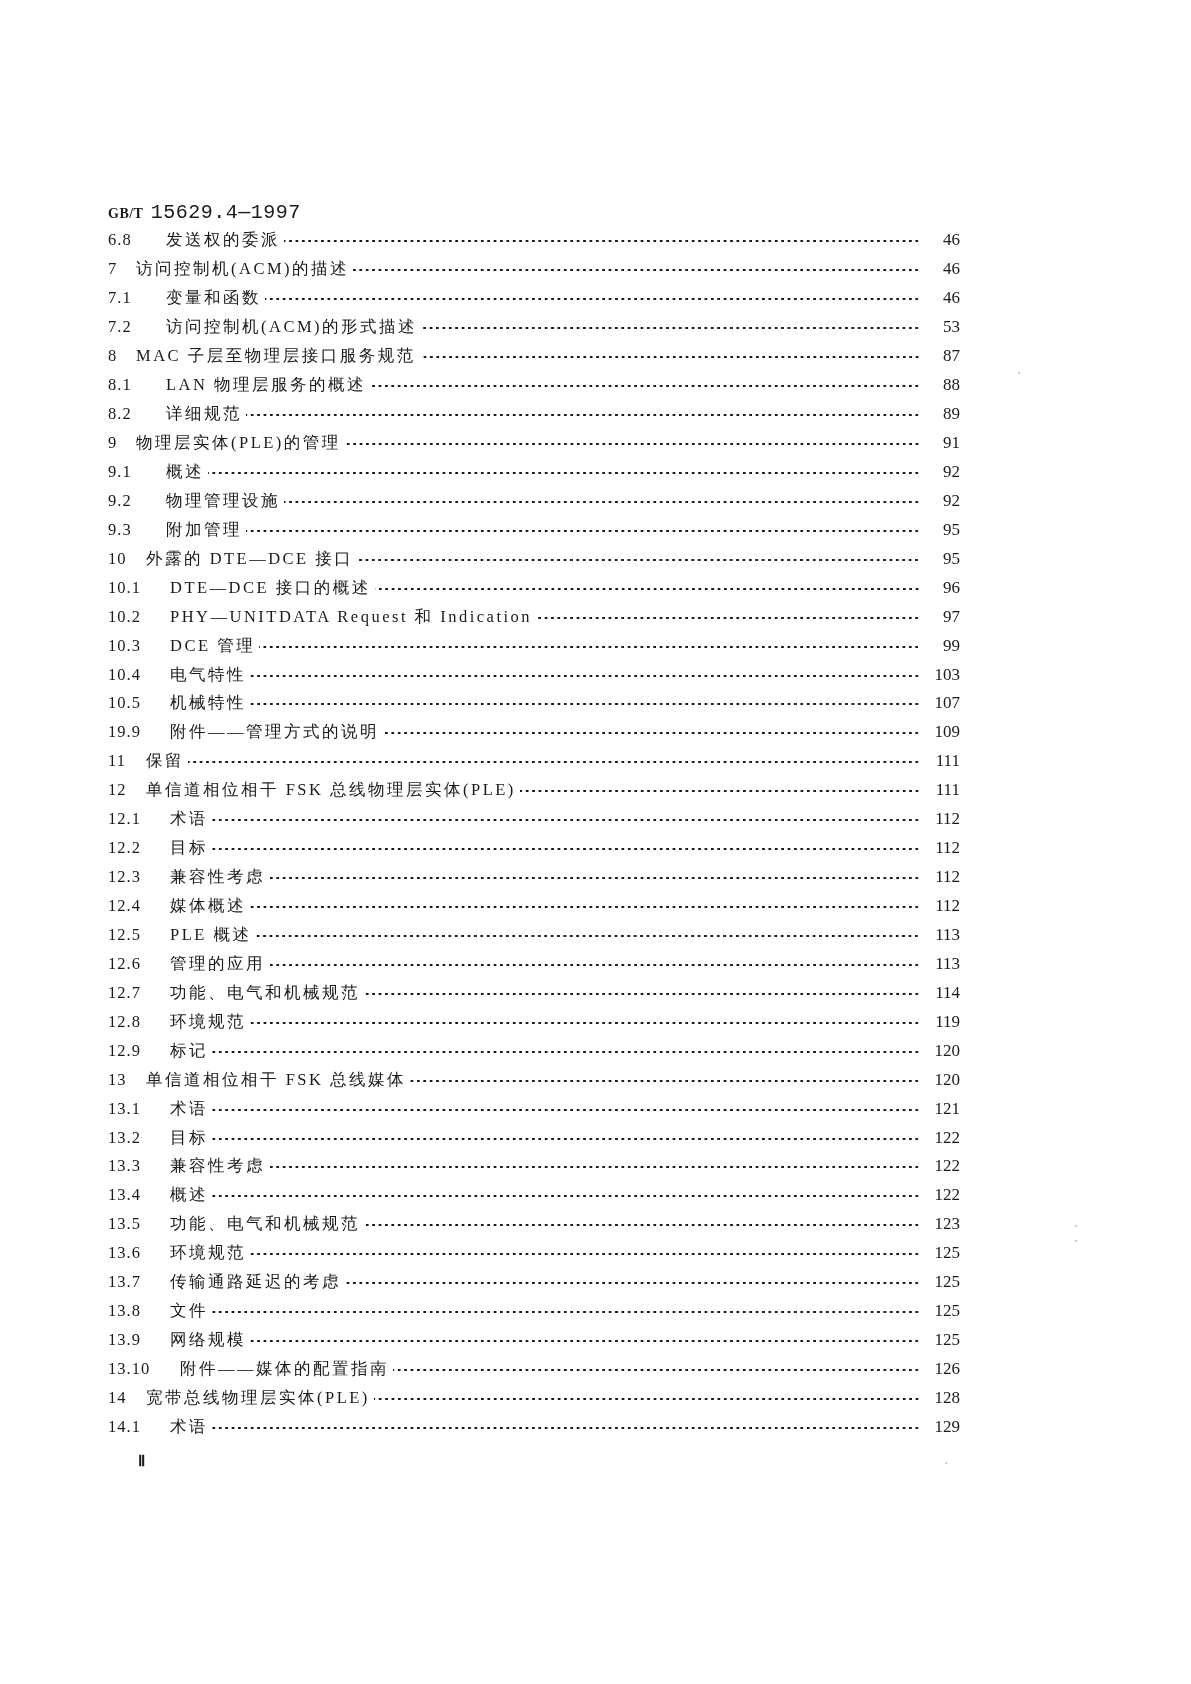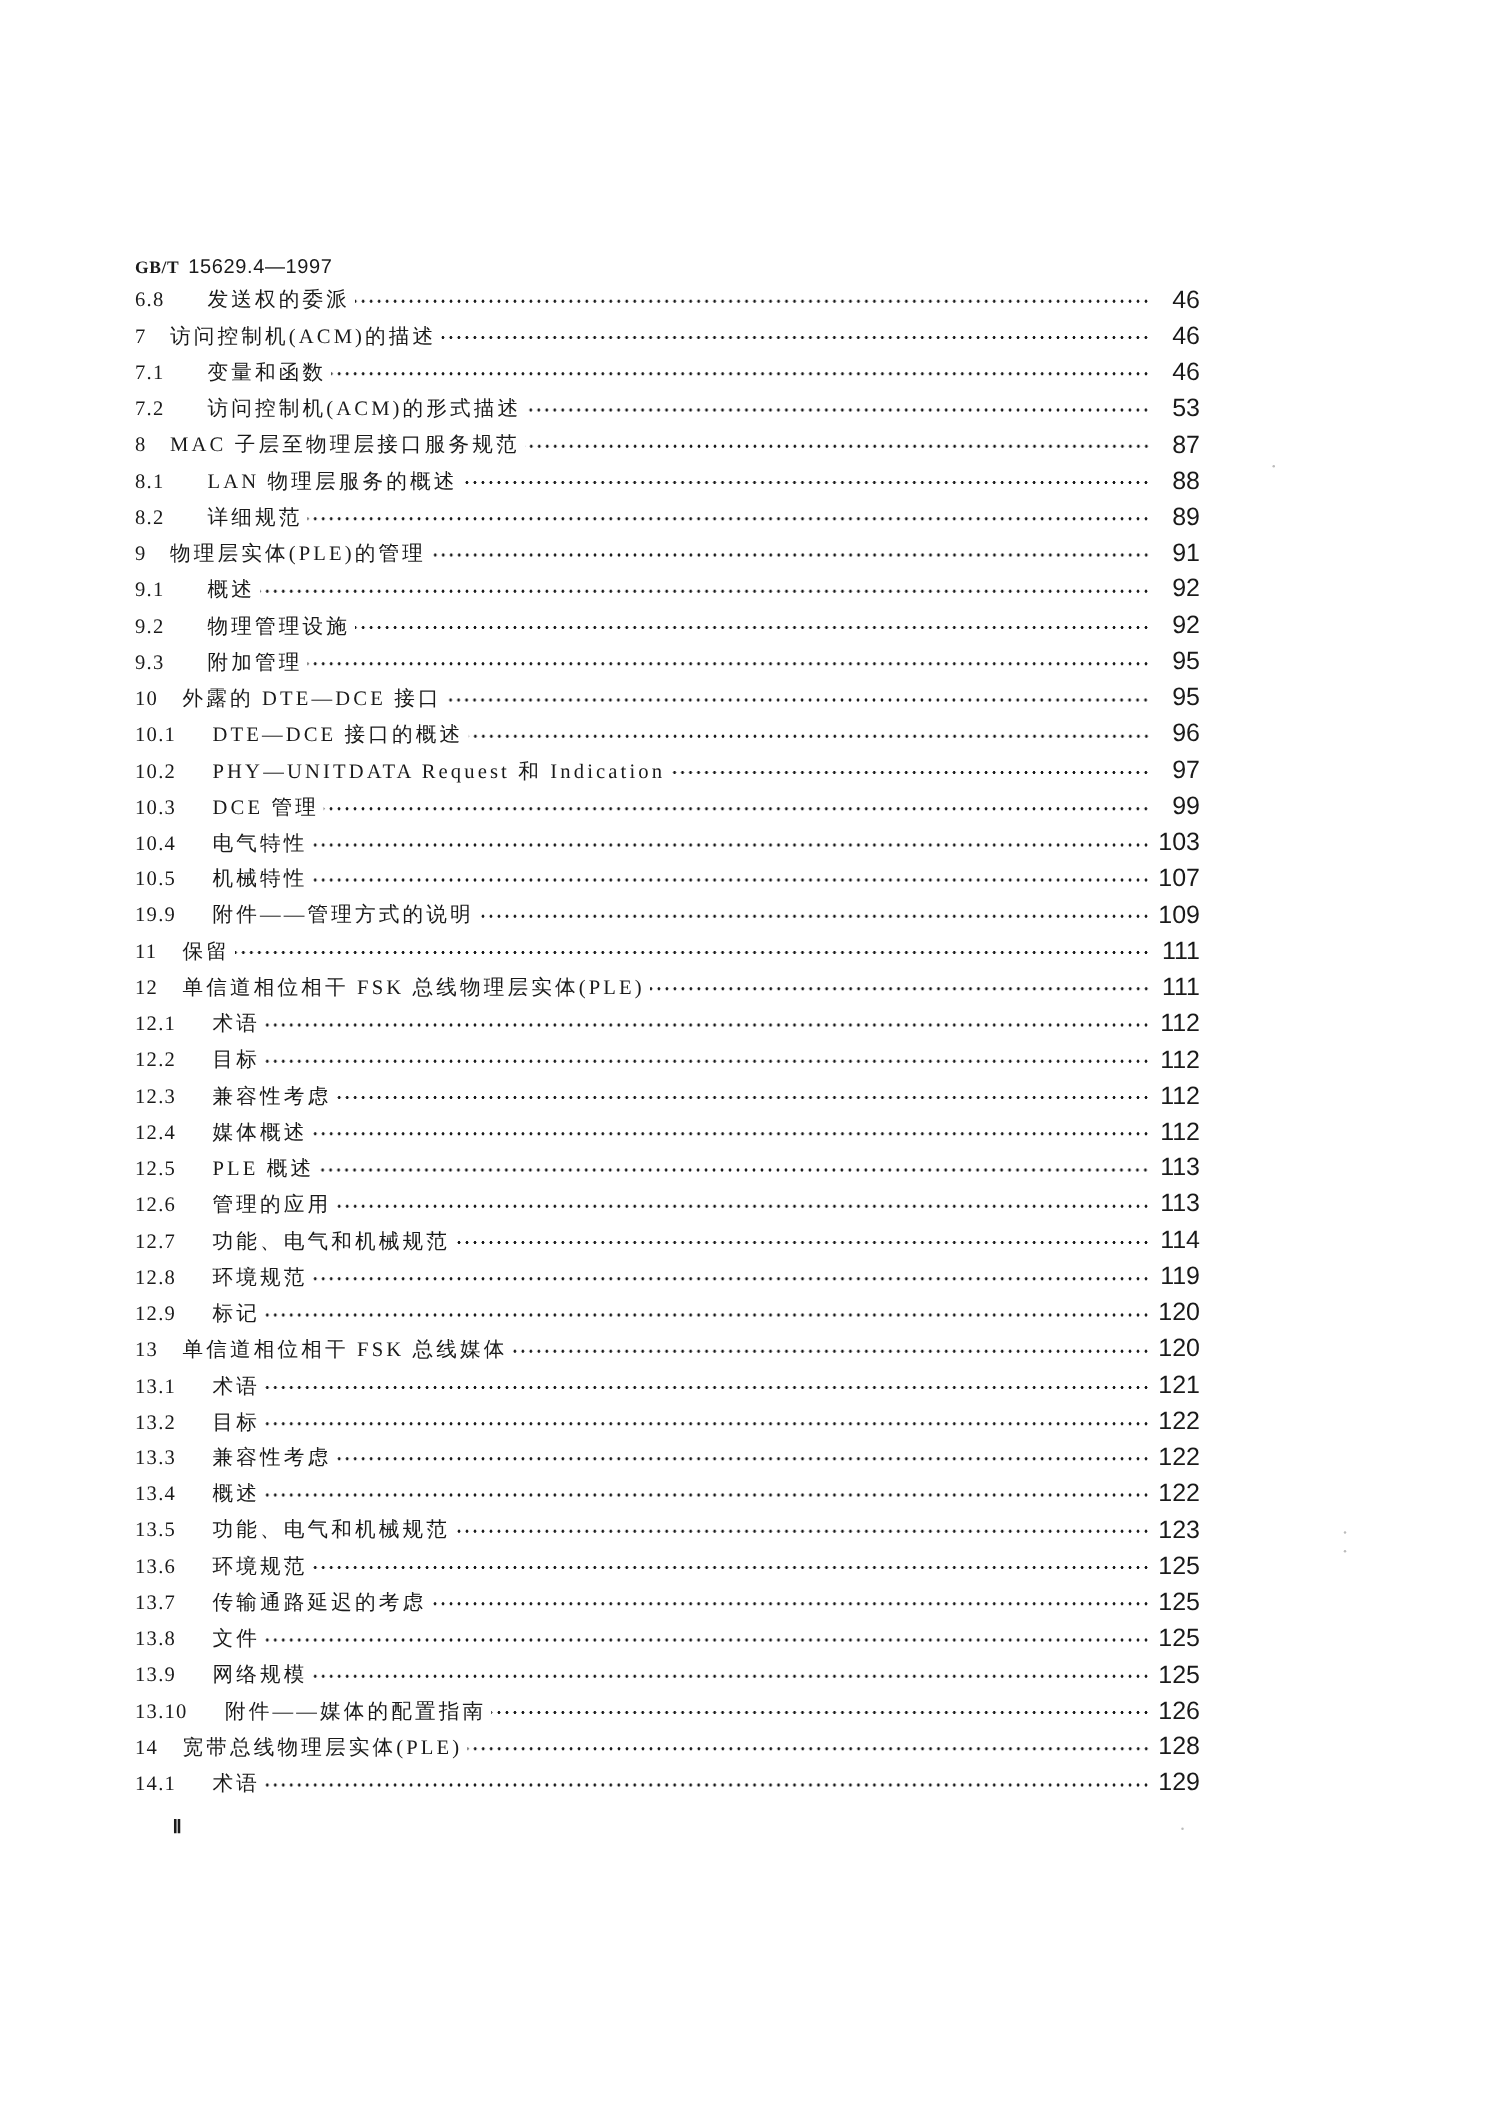--- a/index.html
+++ b/index.html
@@ -5,34 +5,34 @@
   html, body { margin:0; padding:0; }
   body {
     width:1191px; height:1684px; background:#ffffff; position:relative; overflow:hidden;
     font-family: "DejaVu Serif", "Liberation Serif", serif; color:#1a1a1a;
   }
   .header {
     position:absolute; left:108px; top:199px; font-size:21px; letter-spacing:0.5px;
     white-space:nowrap;
   }
   .header .prefix { font-family:"Liberation Serif", serif; font-weight:bold; font-size:14px; }
-  .header .num { font-family:Liberation Sans, sans-serif; font-size:16px; }
+  .header .num { font-family:Liberation Mono, monospace; font-size:20px; }
   .toc { position:absolute; left:108px; top:226px; width:852px; }
   .row {
     position:relative; height:28.95px; display:flex; align-items:center;
     font-size:16.5px; white-space:nowrap;
   }
   .row .sec { display:inline-block; flex:0 0 auto; font-family:"Liberation Serif", serif; letter-spacing:1px; }
   .row .title { flex:0 0 auto; letter-spacing:2.5px; font-family:Liberation Serif, serif; }
   .row .leader {
     flex:1 1 auto; margin:0 6px 0 4px; height:4px; align-self:center; margin-top:2px;
     background-image: radial-gradient(circle, #1a1a1a 1.1px, transparent 1.3px);
     background-size:6.4px 4px; background-repeat:repeat-x; background-position:right center;
   }
-  .row .page { flex:0 0 auto; font-family:Liberation Sans, sans-serif; font-size:20px; text-align:right; min-width:34px; }
+  .row .page { flex:0 0 auto; font-family:Liberation Serif, serif; font-size:17px; text-align:right; min-width:34px; }
   .lvl1 .sec { width:28px; }
   .lvl1.wide .sec { width:38px; }
   .lvl2 .sec { width:58px; }
   .lvl2.wide .sec { width:62px; }
   .lvl2.xwide .sec { width:72px; }
   .footer {
     position:absolute; left:138px; top:1452px; font-family:"Liberation Serif", serif;
     font-weight:bold; font-size:15px;
   }
   .speck { position:absolute; width:2px; height:2px; background:#bbb; border-radius:1px; }

